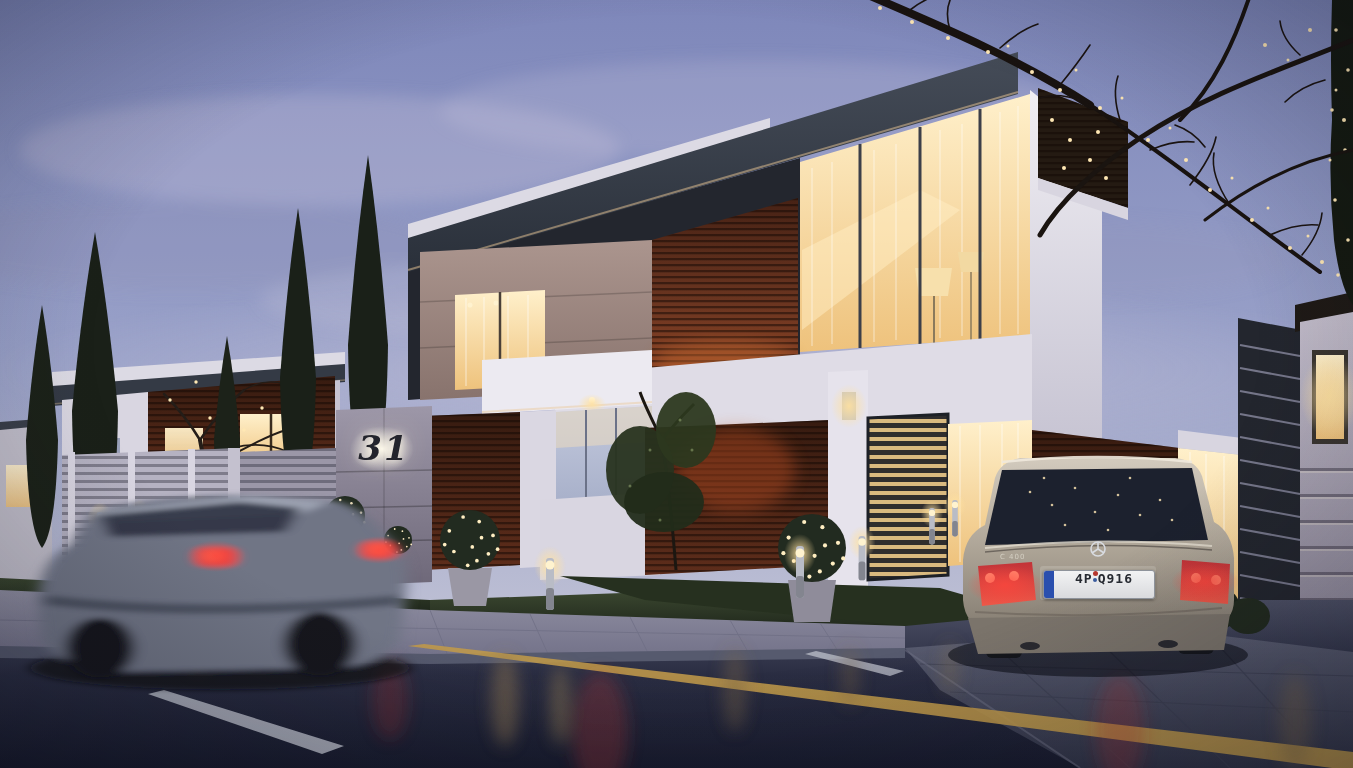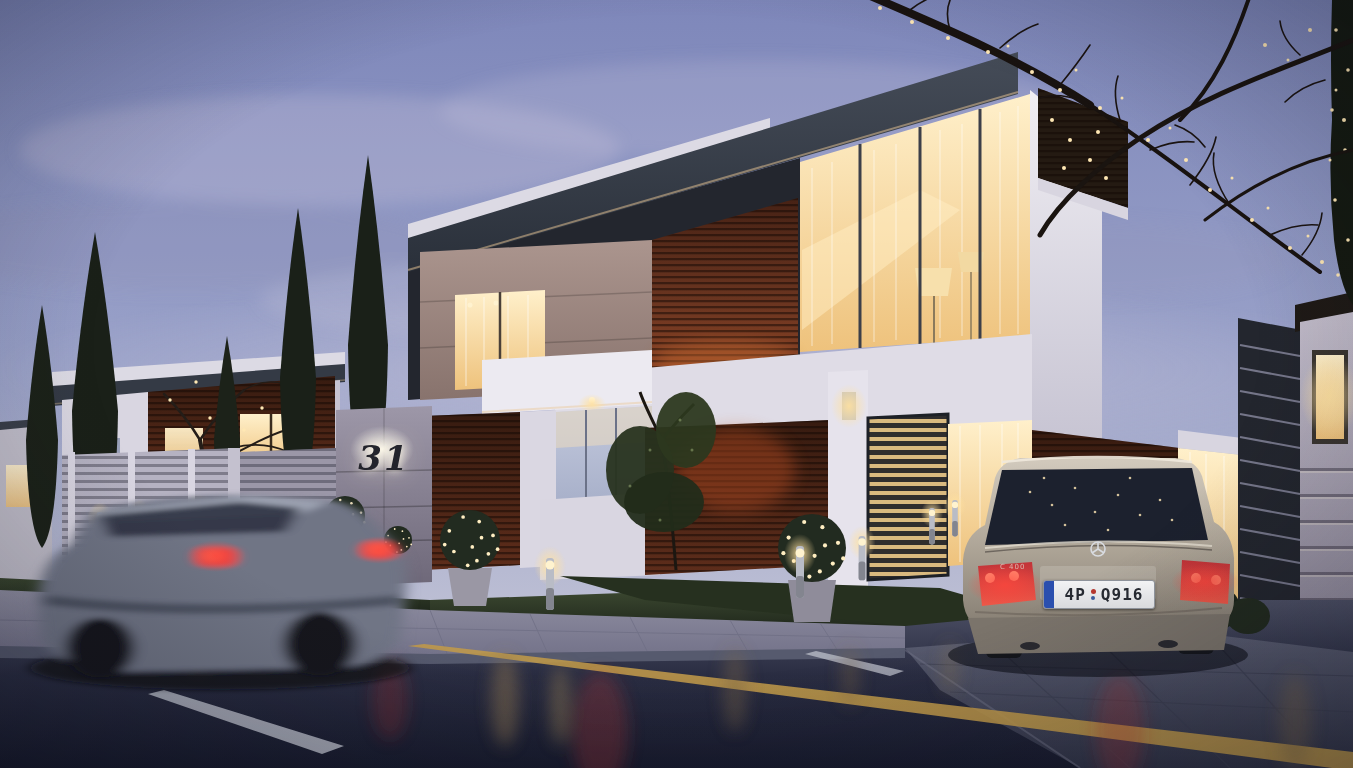--- a/index.html
+++ b/index.html
@@ -1,31 +1,31 @@
 <!DOCTYPE html>
 <html><head>
 <meta charset="utf-8">
 <style>
   html,body{margin:0;padding:0;background:#0c0e18;}
   #stage{position:relative;width:1353px;height:768px;overflow:hidden;
          font-family:"DejaVu Sans", sans-serif;}
   #scene-svg{position:absolute;inset:0;}
-  .overlay{position:absolute;margin-top:10px;}
+  .overlay{position:absolute;}
   #house-number{left:336px;top:426px;width:96px;height:44px;
     display:flex;align-items:center;justify-content:center;
     font-family:"DejaVu Serif", serif;font-style:italic;font-weight:700;
     font-size:34px;letter-spacing:2px;color:#23242c;
     text-shadow:0 0 10px rgba(255,250,232,.95),0 0 26px rgba(255,244,218,.85);}
   #license-plate{left:1043px;top:570px;width:110px;height:27px;
     background:linear-gradient(#f2f3f4,#d9dadd);border:1px solid #8e939b;
     border-radius:3px;display:flex;align-items:stretch;overflow:hidden;
     box-shadow:0 1px 3px rgba(0,0,0,.5);}
   #plate-band{width:10px;background:#2a4fae;}
-  #plate-text{flex:1;display:flex;align-items:center;justify-content:center;gap:5px;
-    font-family:"DejaVu Sans Mono", monospace;font-weight:700;font-size:16px;
+  #plate-text{flex:1;display:flex;align-items:flex-start;justify-content:center;
+    font-family:"DejaVu Sans Mono", monospace;font-weight:700;font-size:13px;
     color:#262a31;letter-spacing:1px;}
   #plate-seals{display:flex;flex-direction:column;gap:2px;align-items:center;}
   .seal-red{width:5px;height:5px;border-radius:50%;background:#b5372f;}
   .seal-blue{width:4px;height:4px;border-radius:50%;background:#3a5c9e;}
   #car-badge{left:1000px;top:553px;font-size:7px;letter-spacing:1px;
     color:rgba(226,221,210,.75);font-family:"DejaVu Sans", sans-serif;}
 </style>
 </head>
 <body>
 

